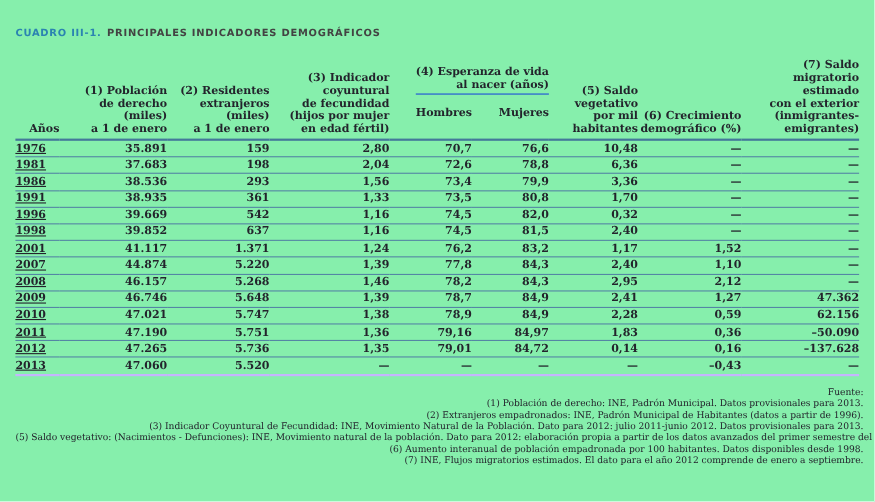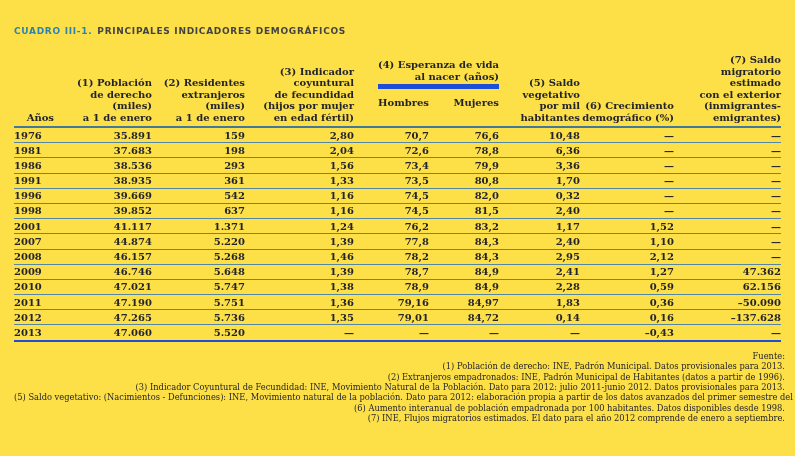--- a/index.html
+++ b/index.html
@@ -1,20 +1,20 @@
 <!DOCTYPE html>
 <html><head>
 <meta charset="utf-8">
 <style>
   * { margin: 0; padding: 0; box-sizing: border-box; }
   html, body { background: #ffffff; }
   .page {
     width: 795px;
     height: 456px;
-    background: #fde047;
+    background: #86efac;
     position: relative;
     font-family: "DejaVu Serif", "Liberation Serif", serif;
     color: #23242c;
     padding: 26px 10px 0 14px;
     overflow: hidden;
   }
   .title {
     font-family: "DejaVu Sans", "Liberation Sans", sans-serif;
     font-size: 9px;
     font-weight: bold;
@@ -40,33 +40,33 @@
     font-weight: bold;
     white-space: pre-line;
     line-height: 1.15;
     padding: 0 0 3px 0;
   }
   th.anos { text-align: right; }
   th.group { padding-bottom: 0; }
   th.group .group-line {
     display: inline-block;
     text-align: right;
-    border-bottom: 5px solid #1d4ed8;
+    border-bottom: 1px solid #1d4ed8;
     padding-bottom: 2px;
   }
   tr.sub th { padding-top: 2px; padding-bottom: 18px; vertical-align: bottom; }
   tbody td {
     text-align: right;
     border-bottom: 1px solid #5486a4;
     padding: 1.5px 0;
     line-height: 1.12;
     height: 15px;
   }
-  tbody td:first-child { text-align: left; }
-  tbody tr:last-child td { border-bottom: 2px solid #1d4ed8; }
+  tbody td:first-child { text-align: left; text-decoration: underline; }
+  tbody tr:last-child td { border-bottom: 2px solid #c4b5fd; }
 
   .footnotes {
     margin-top: 9px;
     font-size: 8.3px;
     font-weight: normal;
     line-height: 1.26;
     color: #23242c;
     white-space: nowrap;
   }
   .footnotes div { white-space: nowrap; text-align: right; }

